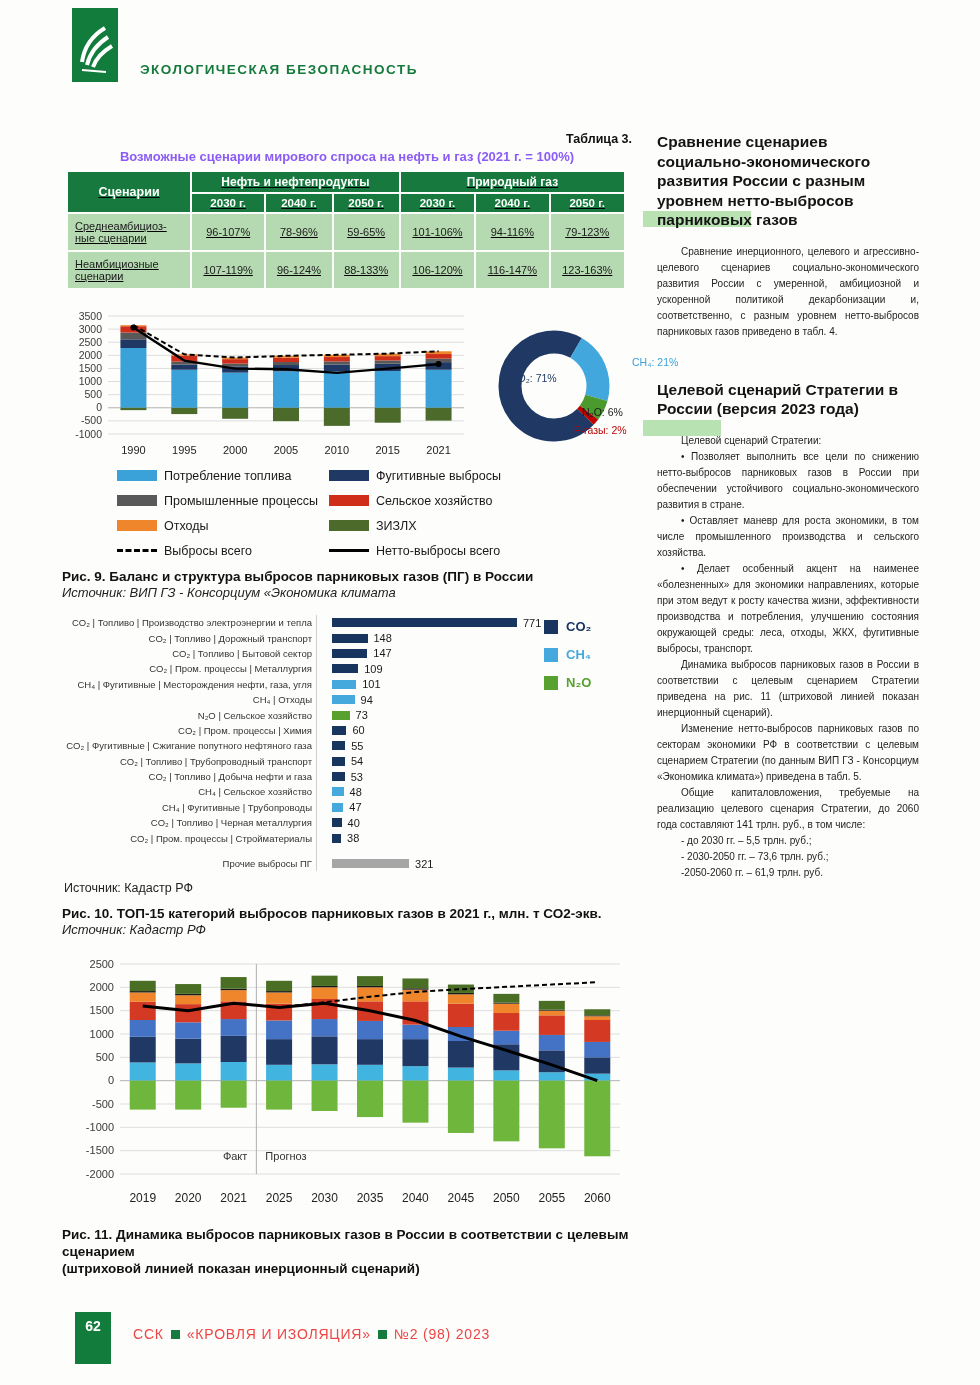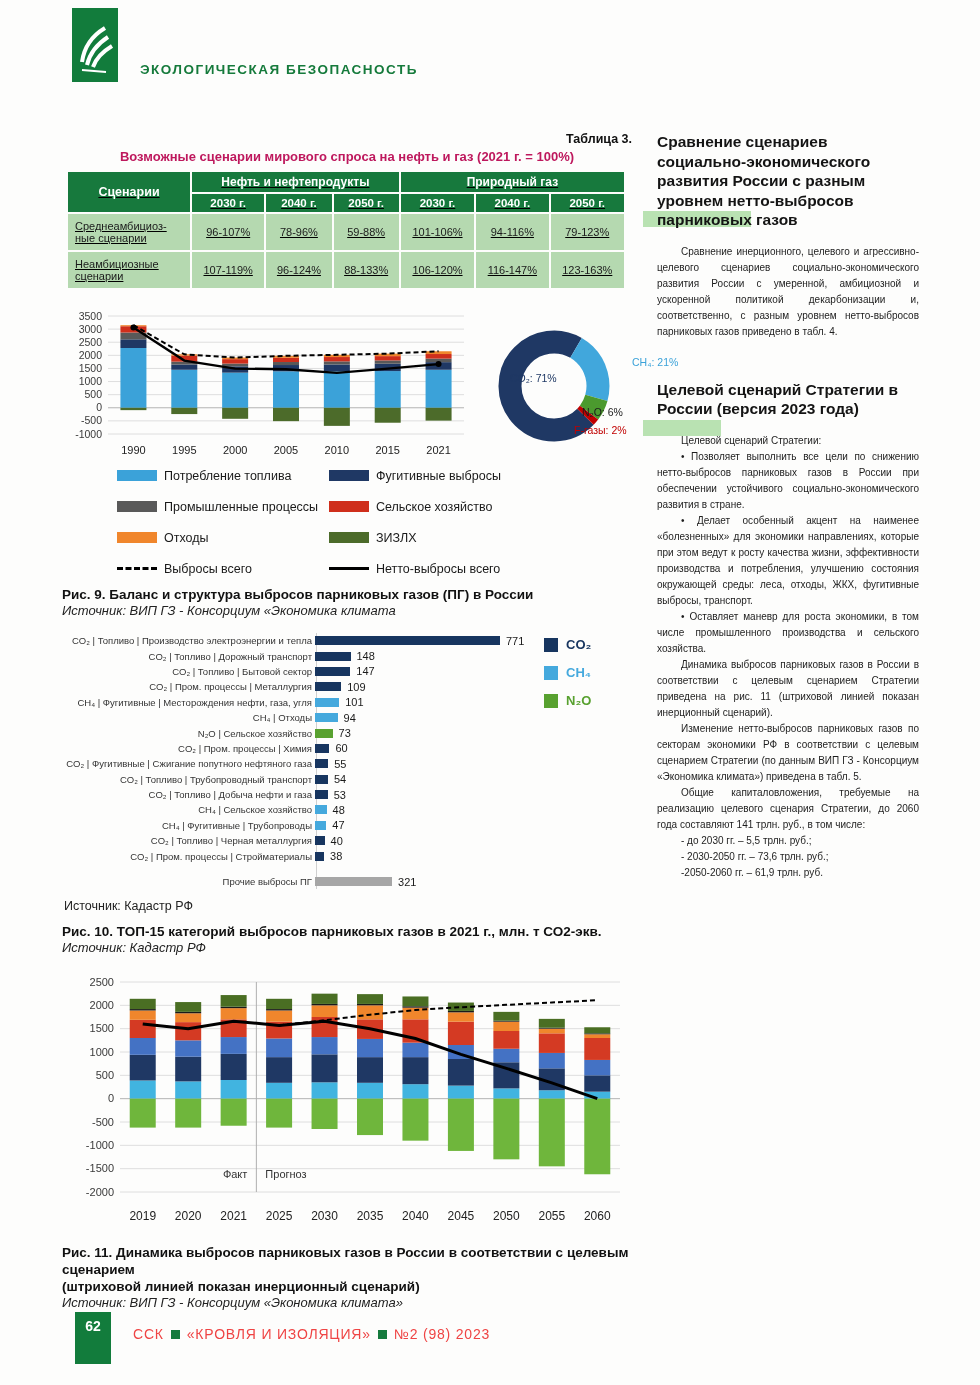--- a/index.html
+++ b/index.html
@@ -10,48 +10,48 @@
   .logo{position:absolute;left:72px;top:8px;width:46px;height:74px;}
   .sect-title{position:absolute;left:140px;top:62px;font-size:13.5px;font-weight:bold;
               color:#157a3b;letter-spacing:1.5px;}
 
   
   .left-col{position:absolute;left:62px;top:132px;width:570px;}
   .right-col{position:absolute;left:657px;top:132px;width:262px;}
 
   
   .tbl-num{text-align:right;font-weight:bold;font-size:12.5px;color:#111;margin-bottom:3px;}
-  .tbl-title{text-align:center;font-weight:bold;font-size:13px;color:#be185d;margin-bottom:6px;}
+  .tbl-title{text-align:center;font-weight:bold;font-size:13px;color:#8b5cf6;margin-bottom:6px;}
   table.t3{border-collapse:collapse;width:560px;margin-left:4px;text-decoration:underline;}
   .t3 th{background:#17793d;color:#fff;font-weight:bold;font-size:11.5px;border:2px solid #fdfdfc;padding:3px 2px;text-align:center;}
   .t3 th.grp{font-size:12px;}
   .t3 th.sc{font-size:12.5px;width:118px;}
   .t3 td{background:#b5d9b0;font-size:11px;color:#1b1b1b;border:2px solid #fdfdfc;text-align:center;padding:6px 2px;}
   .t3 td.lbl{text-align:left;padding-left:7px;}
 
   
   .fig9-row{display:flex;margin-top:20px;}
   .donut-wrap{position:relative;width:150px;height:152px;overflow:visible;}
   .donut-lab{position:absolute;font-size:10.5px;white-space:nowrap;}
-  .legend9{display:grid;grid-template-columns:212px 228px;row-gap:16px;margin:6px 0 0 55px;}
+  .legend9{display:grid;grid-template-columns:212px 228px;row-gap:10px;margin:6px 0 0 55px;}
   .lg-item{display:flex;align-items:center;height:15px;font-size:12.5px;color:#1a1a1a;}
   .lg-box{width:40px;height:11px;margin-right:7px;flex:none;}
   .lg-line{width:40px;height:0;margin-right:7px;flex:none;}
 
   .cap-b{font-weight:bold;font-size:13.5px;color:#111;line-height:17px;}
   .cap-first{margin-top:10px;}
   .cap-i{font-style:italic;font-size:13px;color:#222;line-height:16px;}
 
   
   .t15{position:relative;height:258px;margin-top:14px;}
   .t15-rows{position:relative;}
   .t15-axis{position:absolute;left:254px;top:0;height:256px;width:1px;background:#d0d0d0;}
   .t15-row{display:flex;align-items:center;height:15.4px;position:relative;}
   .t15-row.other{margin-top:10px;}
-  .t15-label{width:250px;text-align:right;font-size:9.5px;color:#333;padding-right:3px;white-space:nowrap;flex:none;}
+  .t15-label{width:250px;text-align:right;font-size:9.5px;color:#333;padding-right:20px;white-space:nowrap;flex:none;}
   .t15-bar{height:9px;flex:none;}
   .t15-val{font-size:11px;color:#1a1a1a;margin-left:6px;}
   .t15-legend{position:absolute;left:482px;top:4px;}
   .t15-lg{display:flex;align-items:center;margin-bottom:13px;font-size:13px;font-weight:bold;}
   .t15-lg .sw{width:14px;height:14px;margin-right:8px;flex:none;}
 
   .srcnote{font-size:12.5px;color:#222;margin:8px 0 10px 2px;}
   #chart11{margin-top:18px;display:block;}
   .cap11{margin-top:12px;}
   .cap11b{margin-top:0;}
@@ -102,21 +102,21 @@
             <th>2040 г.</th>
             <th>2050 г.</th>
             <th>2030 г.</th>
             <th>2040 г.</th>
             <th>2050 г.</th>
           </tr>
           <tr>
             <td class="lbl">Среднеамбициоз-<br>ные сценарии</td>
             <td>96-107%</td>
             <td>78-96%</td>
-            <td>59-88%</td>
+            <td>59-65%</td>
             <td>101-106%</td>
             <td>94-116%</td>
             <td>79-123%</td>
           </tr>
           <tr>
             <td class="lbl">Неамбициозные<br>сценарии</td>
             <td>107-119%</td>
             <td>96-124%</td>
             <td>88-133%</td>
             <td>106-120%</td>
@@ -481,38 +481,37 @@
         <rect x="522.2727272727273" y="124.66666666666667" width="26" height="75.60000000000001" fill="#6fb63c"></rect>
         <text x="535.2727272727273" y="246" text-anchor="middle" font-size="12" fill="#222">2060</text>
         <line x1="194.36363636363637" y1="8" x2="194.36363636363637" y2="218" stroke="#b0b0b0" stroke-width="1"></line>
         <text x="185.36363636363637" y="204" text-anchor="end" font-size="11" fill="#333">Факт</text>
         <text x="203.36363636363637" y="204" text-anchor="start" font-size="11" fill="#333">Прогноз</text>
         <polyline points="80.72727272727272,50 126.18181818181819,54.666666666666664 171.63636363636363,47.2 217.0909090909091,51.4 262.5454545454545,47.2 308,54.666666666666664 353.45454545454544,64.46666666666667 398.9090909090909,80.33333333333333 444.3636363636364,94.33333333333333 489.8181818181818,108.8 535.2727272727273,124.66666666666667" fill="none" stroke="#000000" stroke-width="3"></polyline>
         <polyline points="217.0909090909091,51.4 262.5454545454545,46.266666666666666 308,40.666666666666664 353.45454545454544,36 398.9090909090909,33.2 444.3636363636364,30.866666666666664 489.8181818181818,28.533333333333335 535.2727272727273,26.2" fill="none" stroke="#000000" stroke-width="2" stroke-dasharray="5,3"></polyline>
       </svg>
     <div class="cap-b cap11">Рис. 11. Динамика выбросов парниковых газов в России в соответствии с целевым сценарием</div>
     <div class="cap-b cap11b">(штриховой линией показан инерционный сценарий)</div>
-    <div class="cap-i">Источник: ВИП ГЗ - Консорциум «Экономика климата»</div>
   </div>
 
   <div class="right-col">
     <h2 class="rh">
       <span class="hl hl1"></span>
       <span class="rh-text">Сравнение сценариев социально-экономического развития России с разным уровнем нетто-выбросов парниковых газов</span>
     </h2>
     <p class="p-body">Сравнение инерционного, целевого и агрессивно-целевого сценариев социально-экономического развития России с умеренной, амбициозной и ускоренной политикой декарбонизации и, соответственно, с разным уровнем нетто-выбросов парниковых газов приведено в табл. 4.</p>
     <h2 class="rh rh2">
       <span class="hl hl2"></span>
       <span class="rh-text">Целевой сценарий Стратегии в России (версия 2023 года)</span>
     </h2>
     <div id="paras">
         <p class="p-body">Целевой сценарий Стратегии:</p>
         <p class="p-body">• Позволяет выполнить все цели по снижению нетто-выбросов парниковых газов в России при обеспечении устойчивого социально-экономического развития в стране.</p>
+        <p class="p-body">• Оставляет маневр для роста экономики, в том числе промышленного производства и сельского хозяйства.</p>
         <p class="p-body">• Делает особенный акцент на наименее «болезненных» для экономики направлениях, которые при этом ведут к росту качества жизни, эффективности производства и потребления, улучшению состояния окружающей среды: леса, отходы, ЖКХ, фугитивные выбросы, транспорт.</p>
-        <p class="p-body">• Оставляет маневр для роста экономики, в том числе промышленного производства и сельского хозяйства.</p>
         <p class="p-body">Динамика выбросов парниковых газов в России в соответствии с целевым сценарием Стратегии приведена на рис. 11 (штриховой линией показан инерционный сценарий).</p>
         <p class="p-body">Изменение нетто-выбросов парниковых газов по секторам экономики РФ в соответствии с целевым сценарием Стратегии (по данным ВИП ГЗ - Консорциум «Экономика климата») приведена в табл. 5.</p>
         <p class="p-body">Общие капиталовложения, требуемые на реализацию целевого сценария Стратегии, до 2060 года составляют 141 трлн. руб., в том числе:</p>
         <p class="p-body">- до 2030 гг. – 5,5 трлн. руб.;</p>
         <p class="p-body">- 2030-2050 гг. – 73,6 трлн. руб.;</p>
         <p class="p-body">-2050-2060 гг. – 61,9 трлн. руб.</p>
       </div>
   </div>
 
   <div class="pagenum">62</div>

